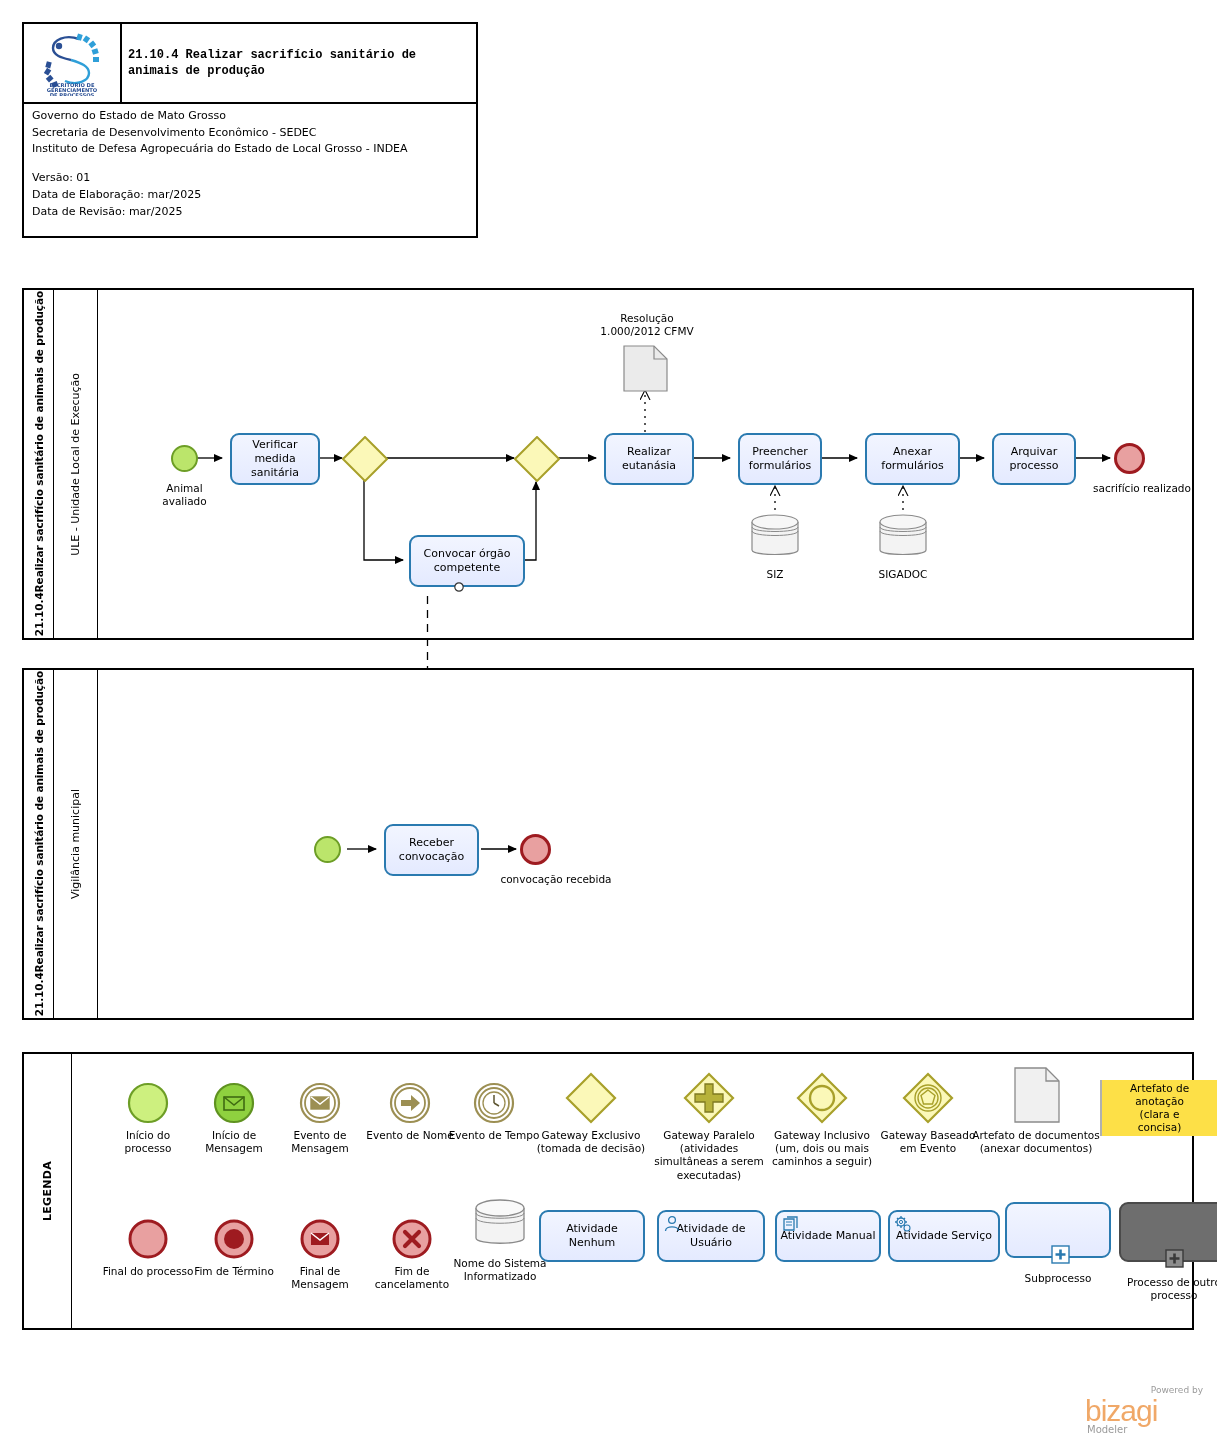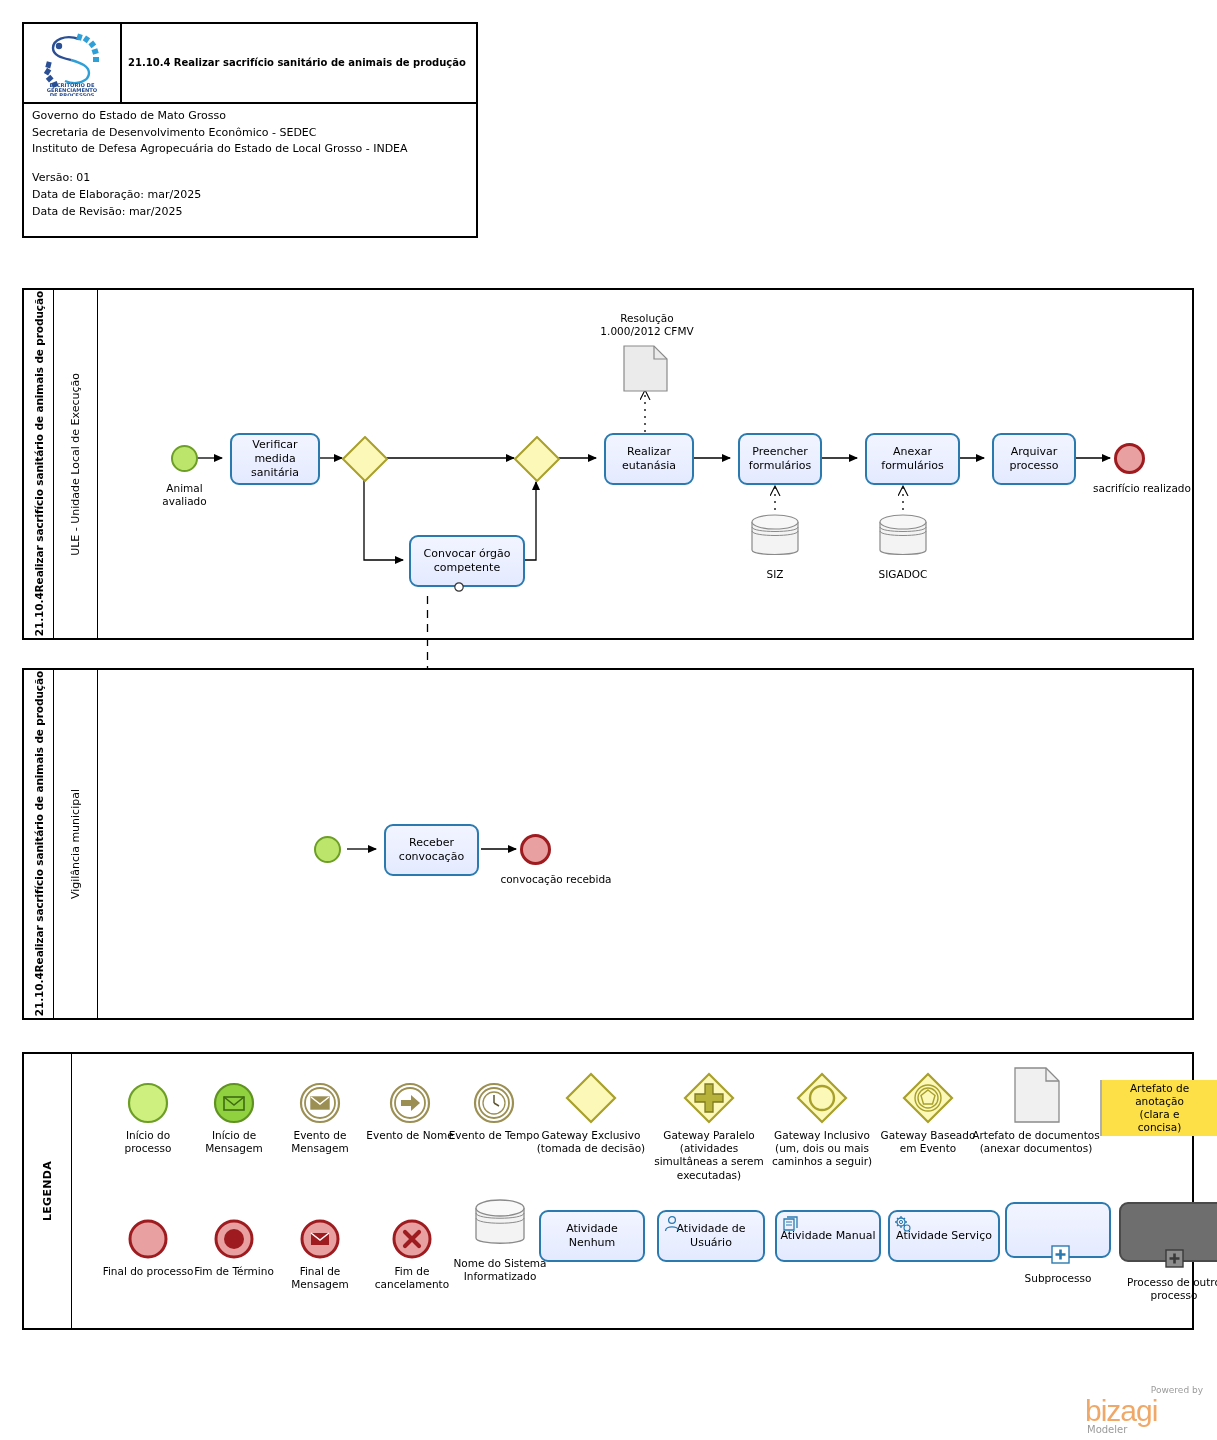--- a/index.html
+++ b/index.html
@@ -10,21 +10,21 @@
     -webkit-font-smoothing:antialiased;
   }
   .abs{position:absolute;}
 
   
   #header-block{left:22px;top:22px;width:456px;height:216px;border:2px solid #000;box-sizing:border-box;}
   #header-top{position:absolute;left:0;top:0;right:0;height:80px;border-bottom:2px solid #000;box-sizing:border-box;}
   #logo-cell{position:absolute;left:0;top:0;width:98px;height:100%;border-right:2px solid #000;box-sizing:border-box;display:flex;align-items:center;justify-content:center;}
   #logo-svg{display:block;}
   #header-title{position:absolute;left:104px;top:0;right:4px;height:100%;display:flex;align-items:center;}
-  #header-title span{font-weight:bold;font-size:10px;line-height:1.35;}
+  #header-title span{font-weight:bold;font-size:12px;line-height:1.35;font-family:Liberation Mono, monospace;}
   #header-meta{position:absolute;left:8px;top:84px;right:4px;line-height:1.52;font-size:11px;}
   #header-meta .gap{height:12px;}
 
   
   .pool{position:absolute;border:2px solid #000;box-sizing:border-box;background:#fff;}
   .pool-title{position:absolute;left:0;top:0;width:30px;height:100%;border-right:1px solid #000;box-sizing:border-box;
      display:flex;align-items:center;justify-content:center;}
   .pool-title span{writing-mode:vertical-rl;transform:rotate(180deg);font-weight:bold;font-size:10.5px;white-space:nowrap;letter-spacing:-.1px;}
   .lane-title{position:absolute;left:30px;top:0;width:44px;height:100%;border-right:1px solid #000;box-sizing:border-box;
      display:flex;align-items:center;justify-content:center;}

